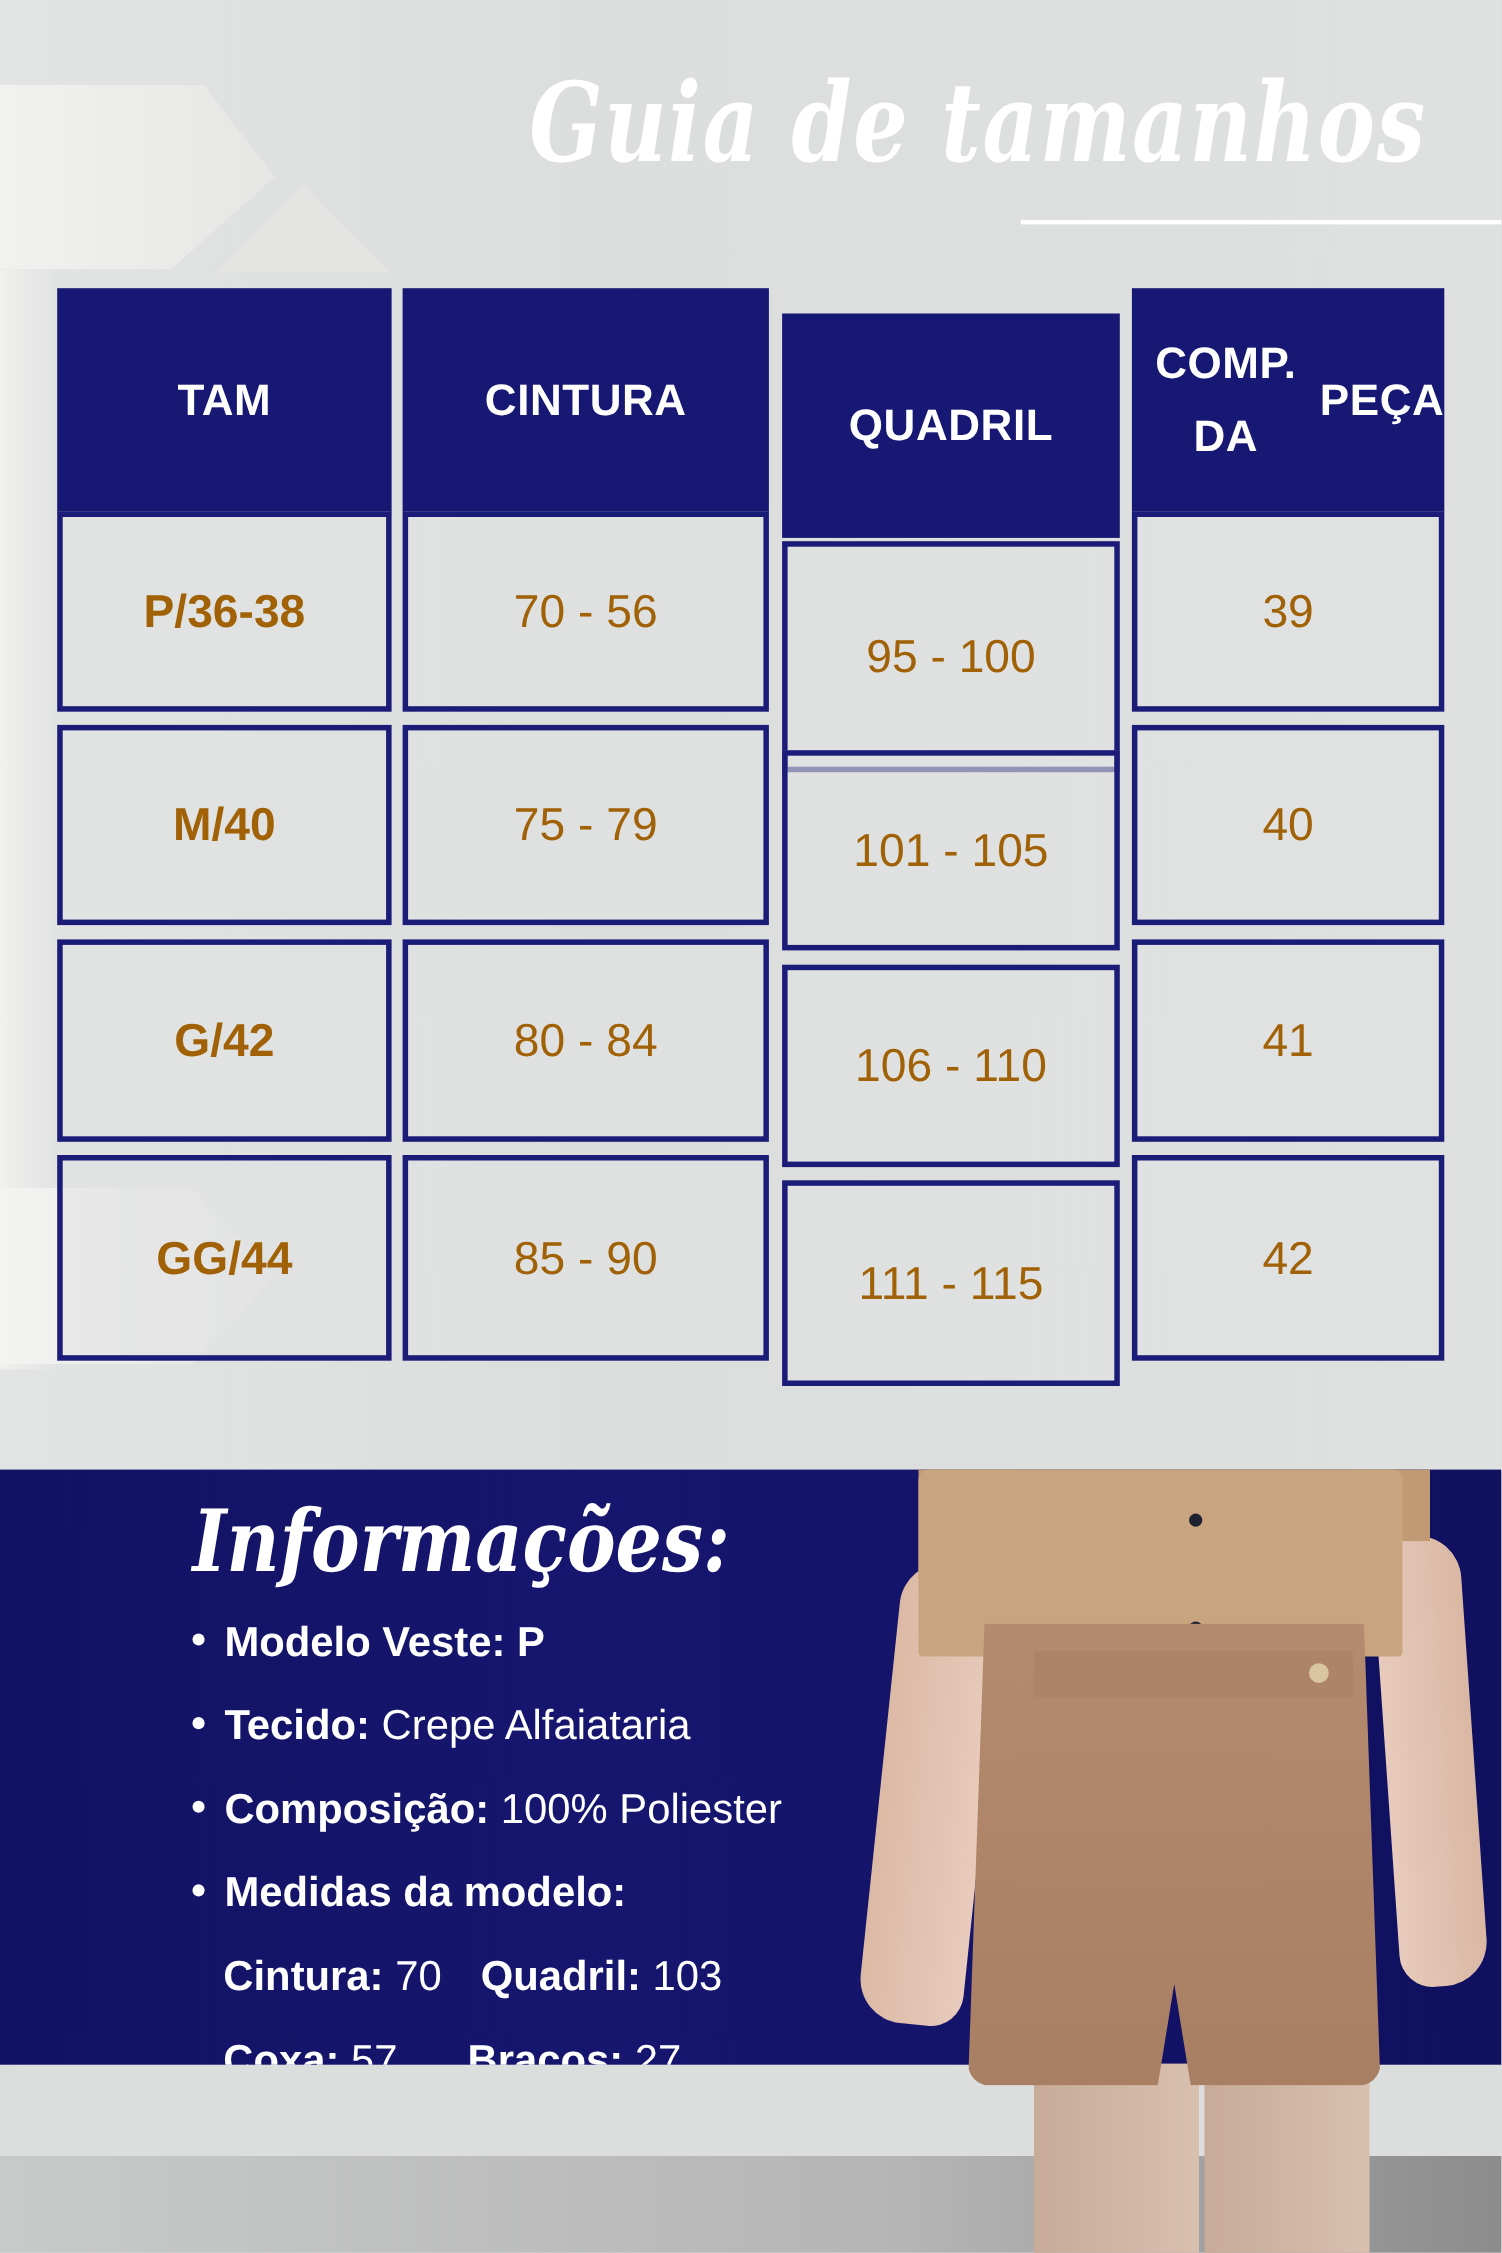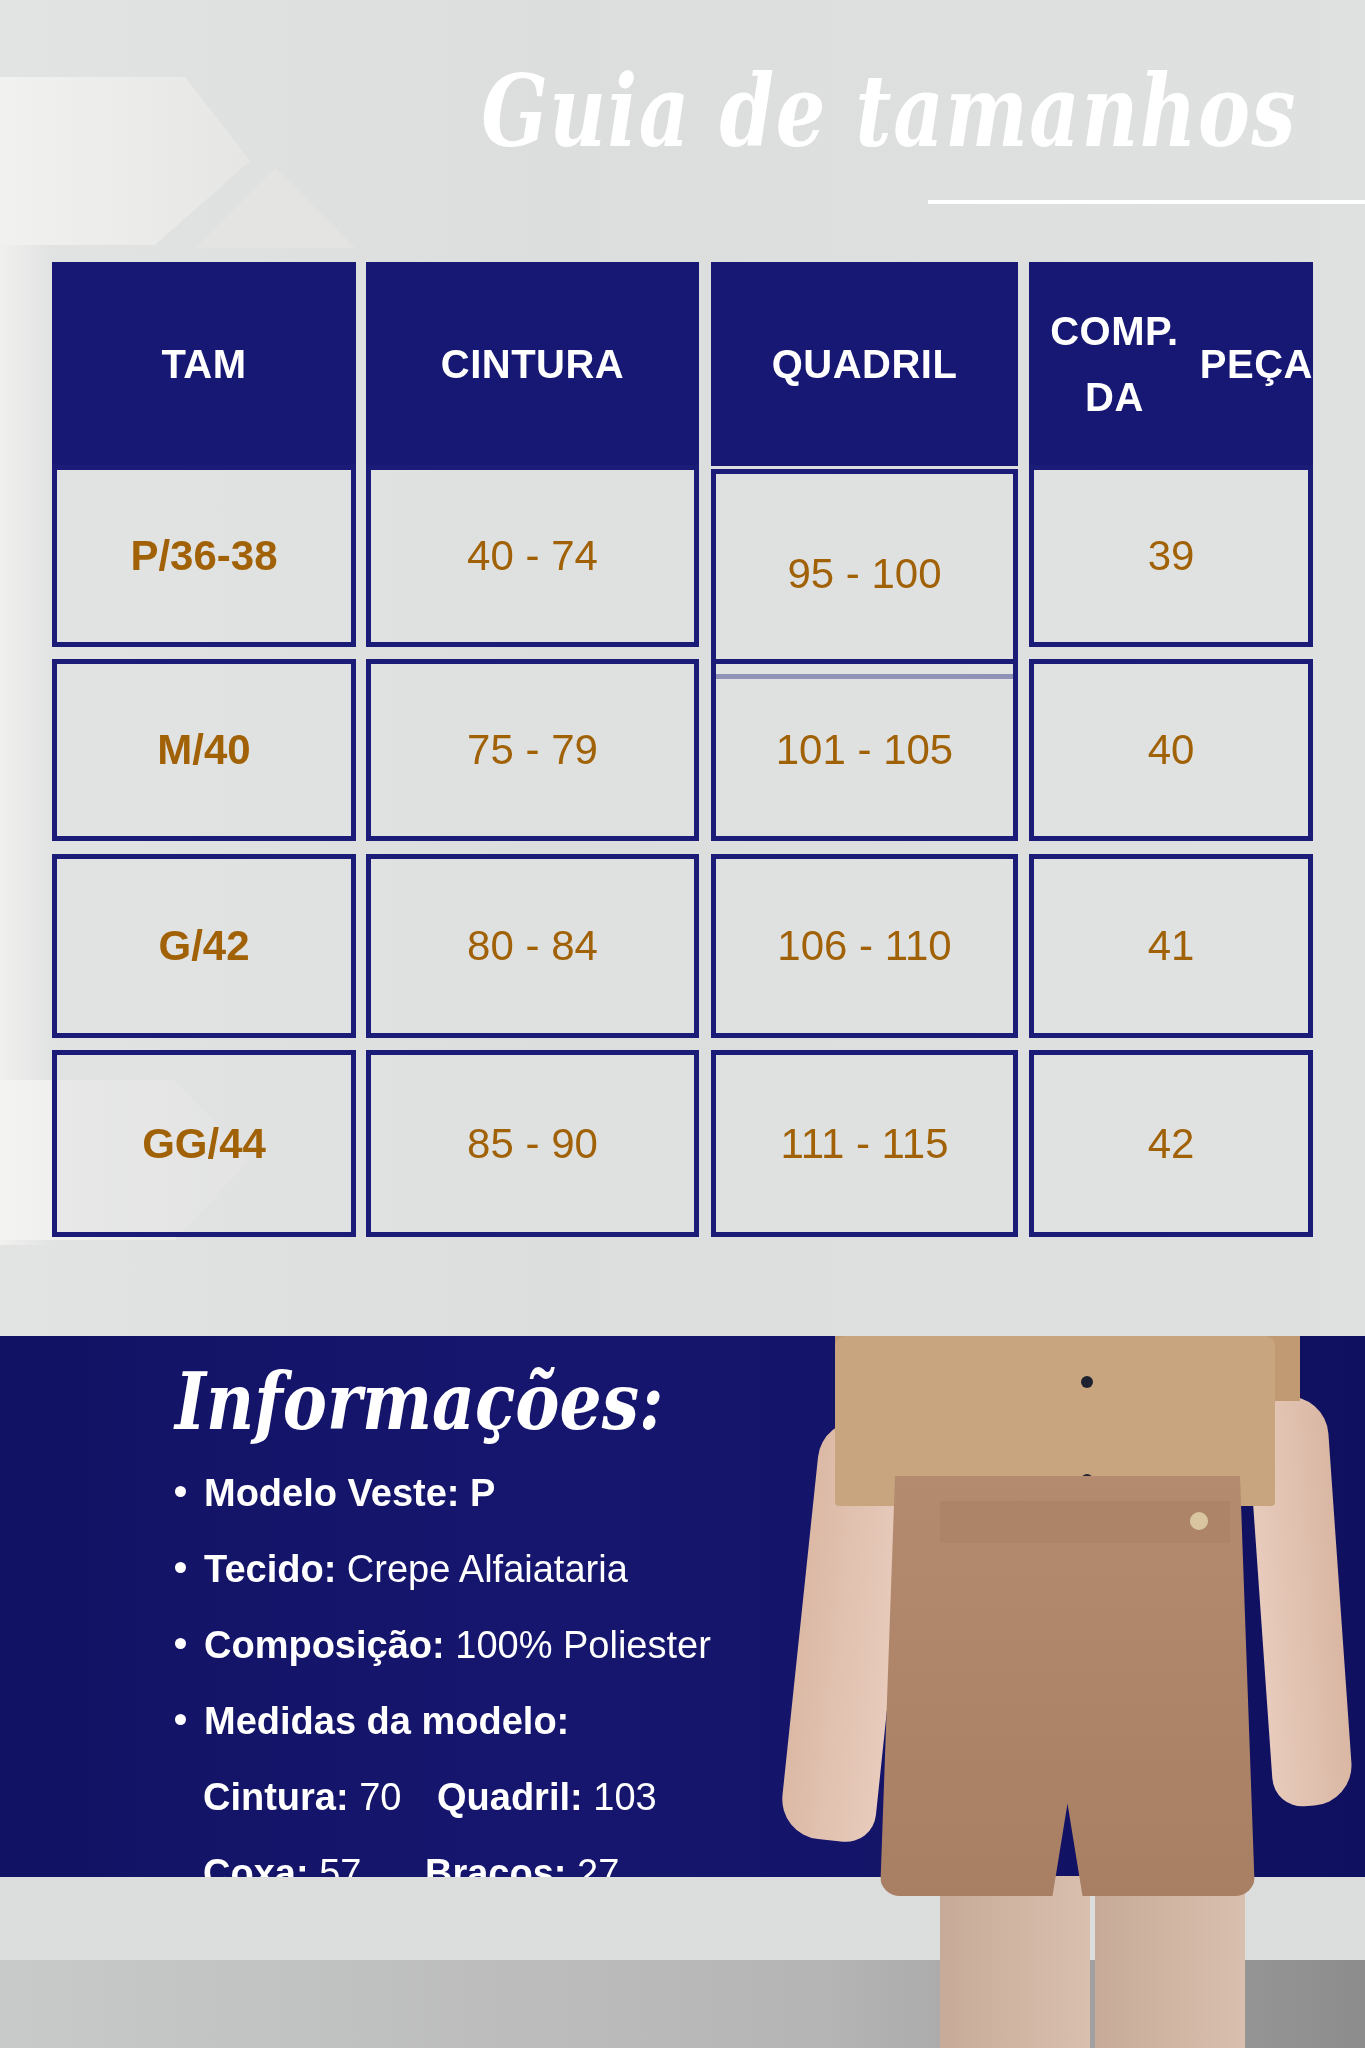--- a/index.html
+++ b/index.html
@@ -40,21 +40,21 @@
       background: #171774; color: #ffffff; font-weight: bold; font-size: 40px;
       line-height: 66px; letter-spacing: 0.5px;
     }
     .data {
       border: 5px solid #1b1b78; background: rgba(225,226,226,0.6);
       font-size: 42px;
     }
     .data.tam { font-weight: bold; }
     .c0 { left: 0; width: 304px; }
     .c1 { left: 314px; width: 333px; }
-    .c2 { left: 659px; width: 307px; }
+    .c2 { left: 659px; width: 307px; margin-top: 23px; }
     .c3 { left: 977px; width: 284px; }
 
     .info {
       position: absolute; left: 0; top: 1336px; width: 1365px; height: 541px;
       background: linear-gradient(90deg, #121264 0%, #16166f 40%, #101060 100%);
       overflow: hidden;
     }
     .info-title {
       position: absolute; left: 175px; top: 20px;
       font-family: "DejaVu Serif", serif; font-style: italic;
@@ -105,21 +105,21 @@
     <div class="cell hdr c1" style="top:0;height:204px;">CINTURA</div>
     <div class="cell hdr c2" style="top:0;height:204px;">QUADRIL</div>
     <div class="cell hdr c3" style="top:0;height:204px;flex-direction:row;">
       <span>COMP. DA</span>
       <span>PEÇA</span>
     </div>
   </div>
 
   <div class="row" style="top:215px;height:182px;">
     <div class="cell data tam c0" style="top:0;height:182px;">P/36-38</div>
-    <div class="cell data c1" style="top:0;height:182px;">40 - 74</div>
+    <div class="cell data c1" style="top:0;height:182px;">70 - 56</div>
     <div class="cell data c2" style="top:4px;height:210px;">95 - 100</div>
     <div class="cell data c3" style="top:0;height:182px;">39</div>
   </div>
 
   <div class="row" style="top:409px;height:182px;">
     <div class="cell data tam c0" style="top:0;height:182px;">M/40</div>
     <div class="cell data c1" style="top:0;height:182px;">75 - 79</div>
     <div class="cell data c2" style="top:0;height:182px;">101 - 105</div>
     <div class="cell data c3" style="top:0;height:182px;">40</div>
   </div>

